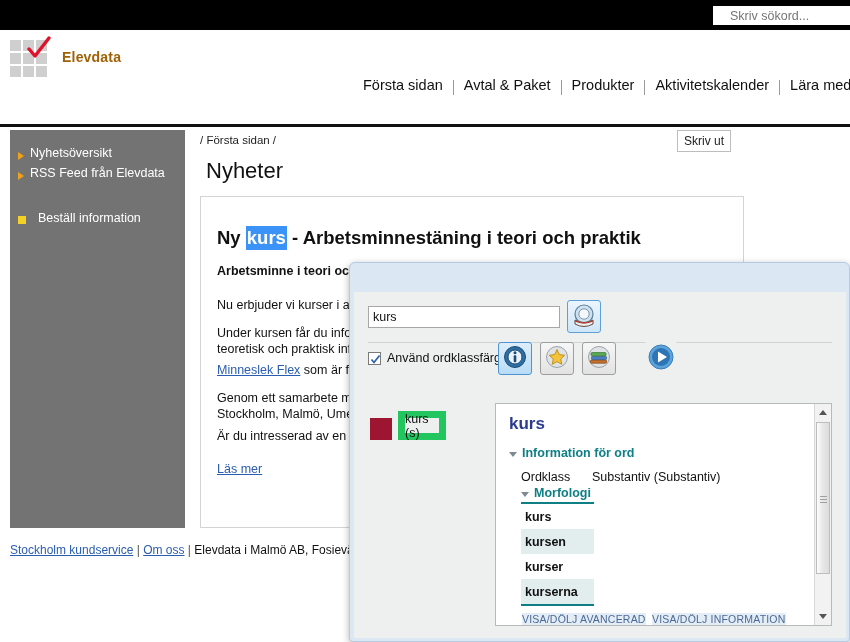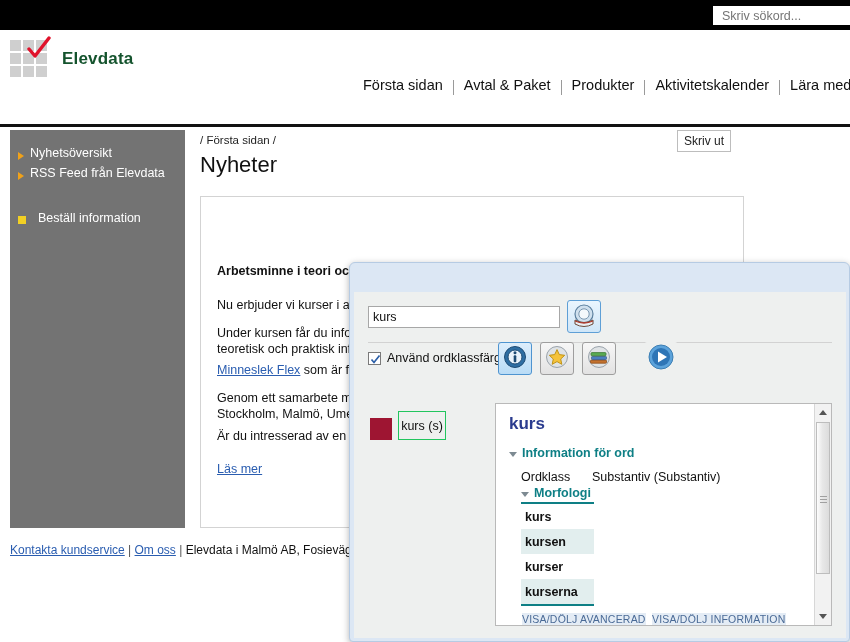--- a/index.html
+++ b/index.html
@@ -40,21 +40,21 @@
     border: 1px solid #ffffff;
     box-sizing: border-box;
   }
   #site-search input {
     width: 100%; height: 100%;
     border: 0; outline: 0;
     background: transparent;
     font-family: "Liberation Sans", sans-serif;
     font-size: 12.5px;
     color: #333;
-    padding: 0 8px;
+    padding: 0 16px;
     box-sizing: border-box;
   }
 
   
   #header {
     position: absolute;
     left: 0; top: 30px;
     width: 850px; height: 66px;
     background: #ffffff;
   }
@@ -77,23 +77,23 @@
     background: #cfcfcf;
   }
   #logo-check {
     position: absolute;
     left: 16px; top: -1px;
     width: 26px; height: 26px;
   }
   #brand {
     position: absolute;
     left: 62px; top: 19px;
-    font-size: 17px;
+    font-size: 14px;
     font-weight: bold;
-    color: #14532d;
+    color: #a16207;
     letter-spacing: .2px;
   }
   #mainnav {
     position: absolute;
     left: 362px; top: 47px;
     display: flex;
     align-items: center;
     white-space: nowrap;
   }
   #mainnav .navitem {
@@ -157,21 +157,21 @@
     left: 0; top: 4px;
     font-size: 11.5px;
     color: #222;
   }
   #page-title {
     position: absolute;
     left: 0; top: 22px;
     font-size: 22px;
     color: #111;
     font-weight: normal;
-    margin: 0;
+    margin: 6px;
   }
   #print-button {
     position: absolute;
     left: 477px; top: 0px;
     width: 54px; height: 22px;
     border: 1px solid #bdbdbd;
     background: #ffffff;
     font-family: "Liberation Sans", sans-serif;
     font-size: 12px;
     color: #222;
@@ -372,21 +372,21 @@
   #color-chip {
     position: absolute;
     left: 16px; top: 126px;
     width: 22px; height: 22px;
     background: #9e1532;
   }
   #word-chip {
     position: absolute;
     left: 44px; top: 119px;
     width: 48px; height: 29px;
-    border: 1px solid #22c55e;
+    border: 7px solid #22c55e;
     background: #eef0ef;
     box-sizing: border-box;
     font-size: 12.5px;
     color: #111;
     display: flex;
     align-items: center;
     justify-content: center;
     cursor: pointer;
   }
 
@@ -554,36 +554,39 @@
   <span class="side-bullet-sq" style="top:86px"></span>
   <a class="side-link" style="top:81px;left:28px" href="#">Beställ information</a>
 </div>
 
 <div id="content">
   <div id="breadcrumb">/ Första sidan /</div>
   <h1 id="page-title">Nyheter</h1>
   <button id="print-button">Skriv ut</button>
 
   <div id="article">
+    <div id="article-title">
+      <span>Ny </span><span class="sel">kurs</span><span> - Arbetsminnestäning i teori och praktik</span>
+    </div>
 
     <div id="article-lead">Arbetsminne i teori och</div>
 
     <div class="article-p" style="top:100px">Nu erbjuder vi kurser i arbe</div>
     <div class="article-p" style="top:128px">Under kursen får du inform
 teoretisk och praktisk inforr</div>
     <div class="article-p" style="top:165px"><a class="article-link" href="#">Minneslek Flex</a><span> som är fram</span></div>
     <div class="article-p" style="top:193px">Genom ett samarbete med
 Stockholm, Malmö, Umeå, G</div>
     <div class="article-p" style="top:231px">Är du intresserad av en ku</div>
     <div class="article-p" style="top:264px"><a class="article-link" href="#">Läs mer</a></div>
   </div>
 </div>
 
 <div id="footer-line">
-  <a href="#">Kontakta kundservice</a><span class="sepbar"> | </span><a href="#">Om oss</a><span class="sepbar"> | </span><span>Elevdata i Malmö AB, Fosievägen 1</span>
+  <a href="#">Stockholm kundservice</a><span class="sepbar"> | </span><a href="#">Om oss</a><span class="sepbar"> | </span><span>Elevdata i Malmö AB, Fosievägen 1</span>
 </div>
 
 <div id="dialog">
 
 
   <div id="dlg-body">
 
     <input id="word-input" type="text" value="kurs" style="">
 
     <button id="search-button">

